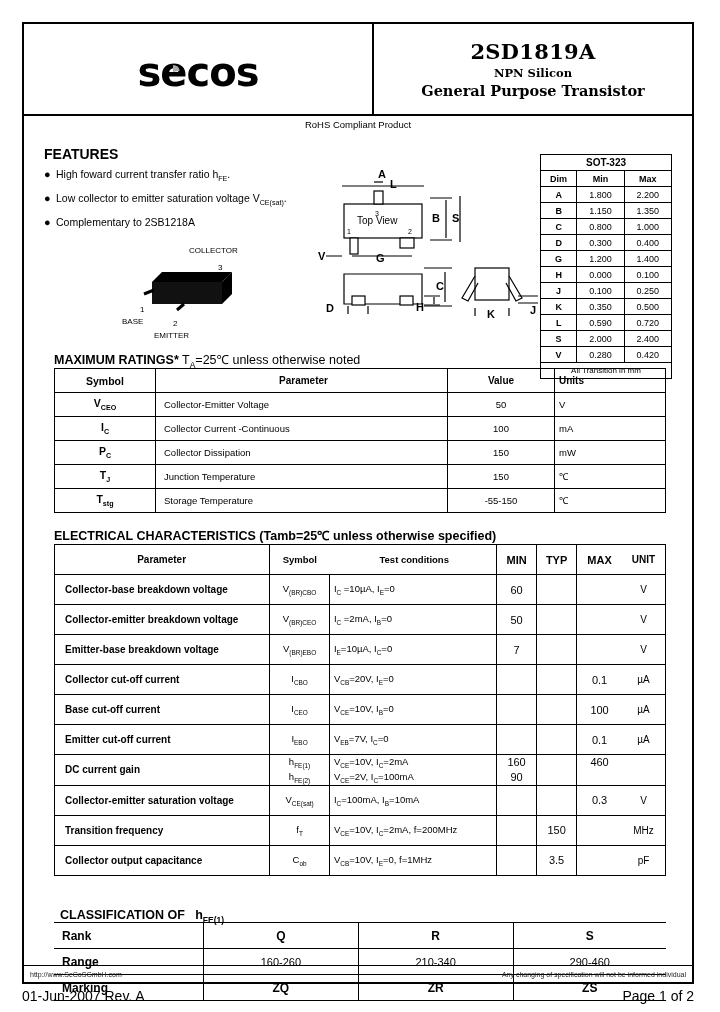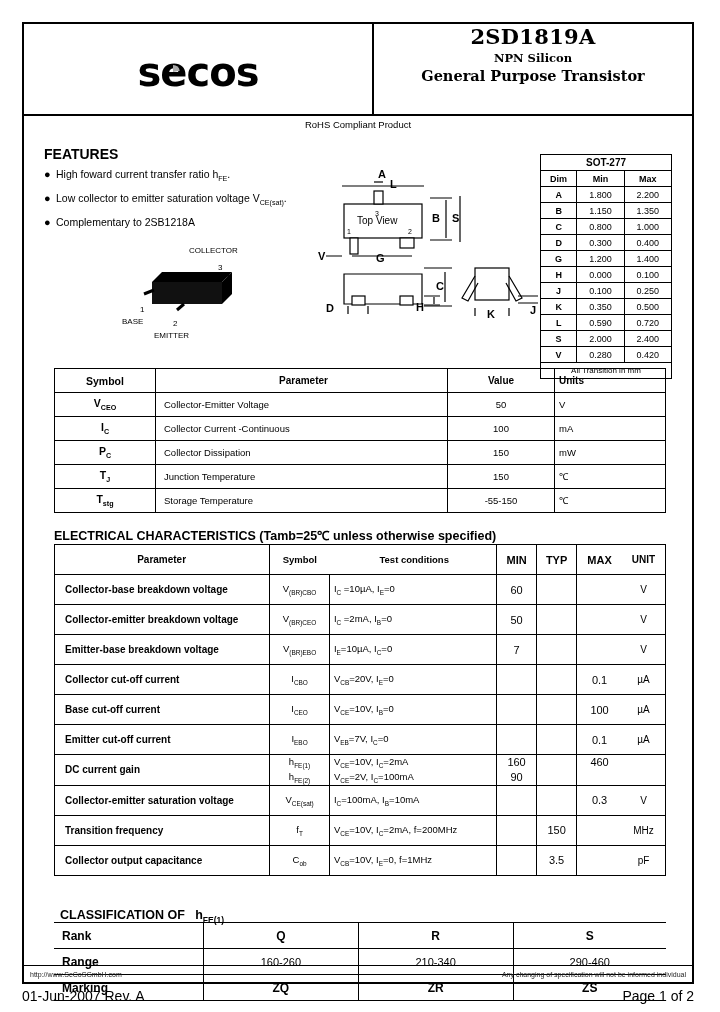--- a/index.html
+++ b/index.html
@@ -4,21 +4,21 @@
 <style>
   html,body{margin:0;padding:0;background:#fff;}
   body{width:720px;height:1012px;font-family:"Liberation Sans",sans-serif;color:#000;overflow:hidden;}
   .page{position:relative;width:720px;height:1012px;}
 
   .outer{position:absolute;left:22px;top:22px;width:672px;height:962px;border:2px solid #000;box-sizing:border-box;}
 
   
   .hdr{position:absolute;left:0;top:0;width:100%;height:92px;border-bottom:2px solid #000;box-sizing:border-box;display:flex;}
   .hdr-left{width:350px;border-right:2px solid #000;box-sizing:border-box;display:flex;flex-direction:column;align-items:center;justify-content:center;}
-  .hdr-right{flex:1;display:flex;flex-direction:column;align-items:center;justify-content:flex-start;}
+  .hdr-right{flex:1;display:flex;flex-direction:column;align-items:center;justify-content:center;}
 
   .logo-wrap{display:flex;align-items:flex-end;height:44px;}
   .logo-txt{font-family:"DejaVu Sans",sans-serif;font-weight:bold;font-size:40px;letter-spacing:-1px;line-height:38px;}
   .logo-e{position:relative;display:inline-block;}
   .logo-e svg{position:absolute;left:50%;top:50%;transform:translate(-50%,-50%);}
   .logo-sub{font-family:"DejaVu Serif",serif;font-weight:bold;font-size:14.5px;margin-top:2px;}
 
   .part-no{font-family:"DejaVu Serif",serif;font-weight:bold;font-size:21px;letter-spacing:.3px;}
   .part-sub1{font-family:"DejaVu Serif",serif;font-weight:bold;font-size:11.5px;margin-top:2px;}
   .part-sub2{font-family:"DejaVu Serif",serif;font-weight:bold;font-size:14.5px;margin-top:2px;}
@@ -184,21 +184,21 @@
       </g>
       <text x="45" y="68" font-size="10" font-family="Liberation Sans">Top View</text>
       <text x="63" y="60" font-size="7" font-family="Liberation Sans">3</text>
       <text x="35" y="78" font-size="7" font-family="Liberation Sans">1</text>
       <text x="96" y="78" font-size="7" font-family="Liberation Sans">2</text>
     </svg>
 
     <table class="sot">
       <tbody>
           <tr>
-            <td class="tt" colspan="3">SOT-277</td>
+            <td class="tt" colspan="3">SOT-323</td>
           </tr>
       <tr>
         <td class="dimhdr">Dim</td>
         <td class="dimhdr">Min</td>
         <td class="dimhdr">Max</td>
       </tr>
       <tr>
             <td class="dimltr">A</td>
             <td>1.800</td>
             <td>2.200</td>
@@ -252,20 +252,23 @@
             <td class="dimltr">V</td>
             <td>0.280</td>
             <td>0.420</td>
           </tr>
       <tr>
             <td class="note" colspan="3">All Transition in mm</td>
           </tr>
     </tbody>
       </table>
 
+    <div class="sect" style="left:30px;top:327px;">
+      <span>MAXIMUM RATINGS*</span><span style="font-weight:normal;"> T<sub>A</sub>=25℃ unless otherwise noted</span>
+    </div>
     <table class="mr">
       <tbody>
           <tr>
         <th class="c-sym">Symbol</th>
         <th class="c-par" style="text-align:center;">Parameter</th>
         <th class="c-val">Value</th>
         <th class="c-uni">Units</th>
       </tr>
       <tr>
             <td class="c-sym">V<sub>CEO</sub></td>

